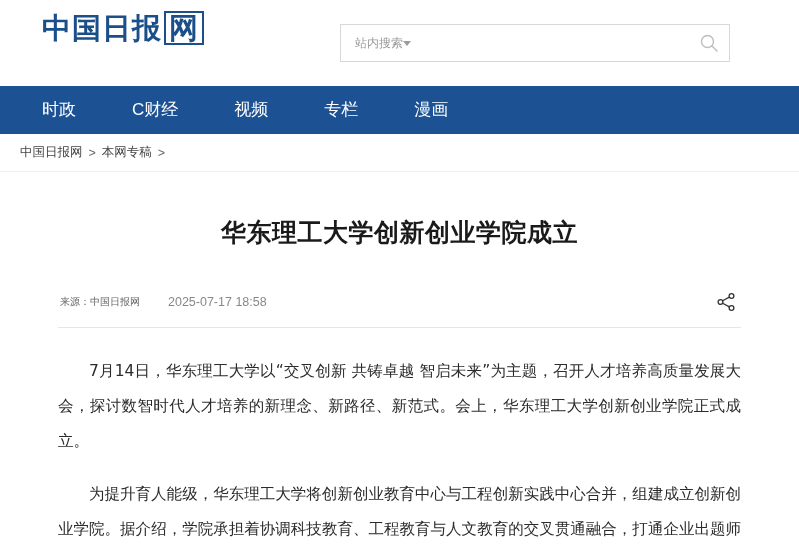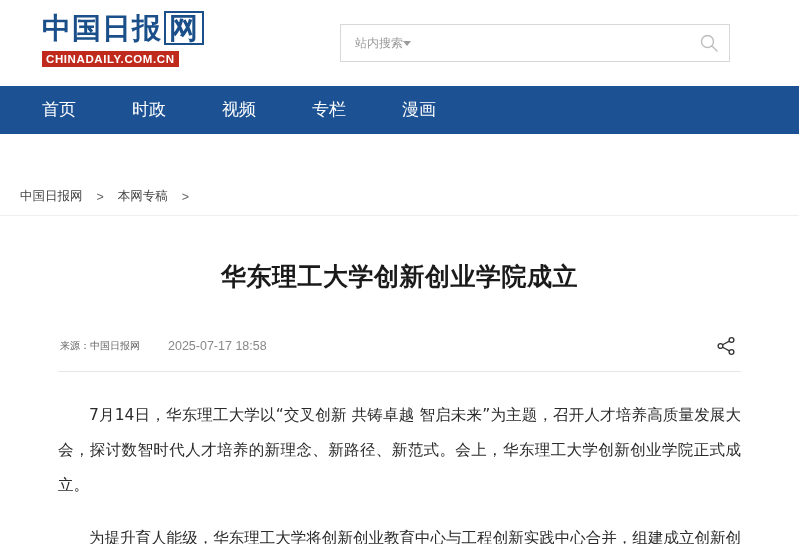--- a/index.html
+++ b/index.html
@@ -117,22 +117,21 @@
 
   
   .breadcrumb {
     height: 38px;
     display: flex;
     align-items: center;
     padding-left: 20px;
     font-size: 12.5px;
     color: #444444;
     border-bottom: 1px solid #efefef;
-    gap: 14px;
-    margin-top: 44px;
+    gap: 6px;
   }
   .breadcrumb .sep { color: #666; }
   .breadcrumb a { color: #444; text-decoration: none; }
 
   
   .article {
     padding: 0 58px;
   }
   .title {
     text-align: center;
@@ -188,41 +187,40 @@
 </style>
 </head>
 <body>
 
 <div class="header">
 
   <div class="logo-block">
     <div class="logo-cn">
       <span>中国日报</span><span class="logo-box">网</span>
     </div>
-    <div class="logo-en">CHINADAILY.COM.CN</div>
   </div>
 
   <div class="searchbar">
     <div class="search-select">
       <span>站内搜索</span>
       <span class="caret-down"></span>
     </div>
     <input class="search-input" type="text" value="" placeholder="" style="">
     <div class="search-icon">
       <svg width="20" height="20" viewBox="0 0 20 20" fill="none" stroke="#bdbdbd" stroke-width="1.4">
         <circle cx="8.5" cy="8.5" r="6"></circle>
         <line x1="13" y1="13" x2="18" y2="18" stroke-linecap="round"></line>
       </svg>
     </div>
   </div>
 </div>
 
 <div class="nav">
-  <div class="nav-item">首页</div>
   <div class="nav-item">时政</div>
+  <div class="nav-item">C财经</div>
   <div class="nav-item">视频</div>
   <div class="nav-item">专栏</div>
   <div class="nav-item">漫画</div>
 </div>
 
 <div class="breadcrumb">
   <a href="#">中国日报网</a>
   <span class="sep">&gt;</span>
   <a href="#">本网专稿</a>
   <span class="sep">&gt;</span>

